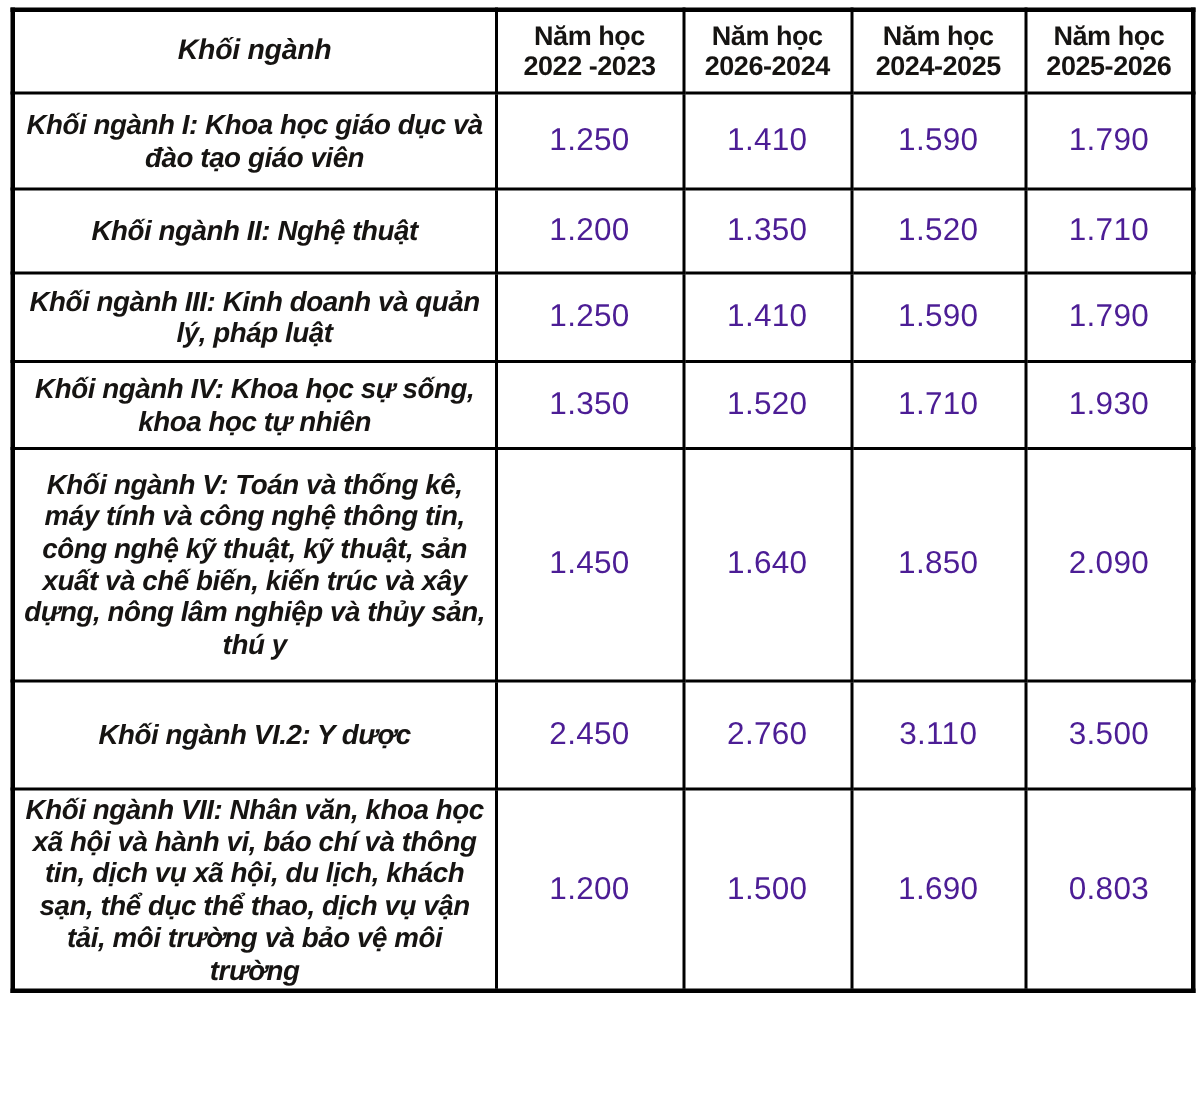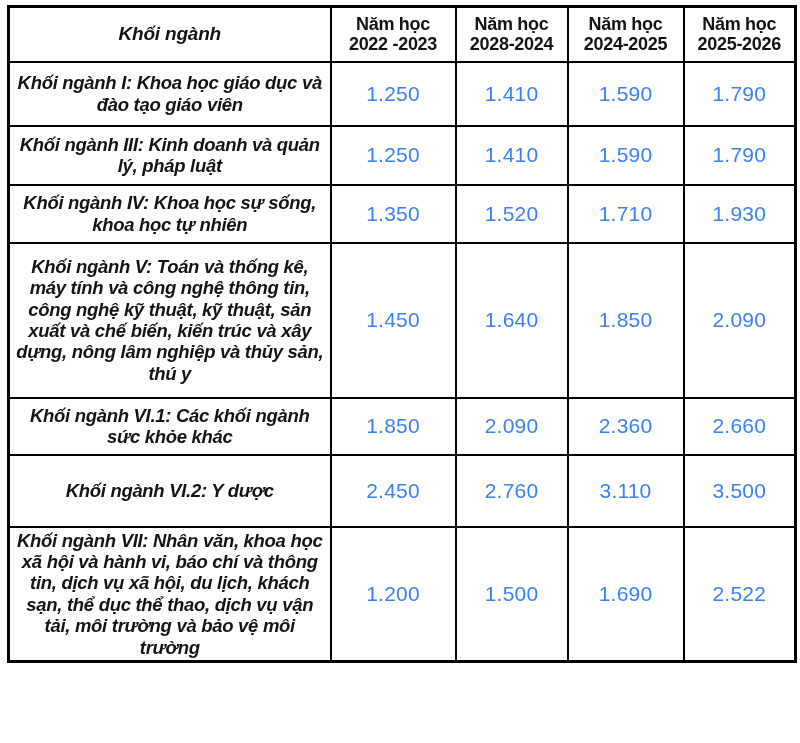--- a/index.html
+++ b/index.html
@@ -47,21 +47,21 @@
     font-weight: bold;
     font-style: italic;
     color: #161412;
     line-height: 1.16;
     letter-spacing: -0.3px;
     padding: 2px 4px;
   }
   td.value-cell {
     font-size: 21px;
     font-weight: 400;
-    color: #3b82f6;
+    color: #4c1d95;
     letter-spacing: 0.2px;
   }
 </style>
 </head>
 <body>
 
 <div class="table-wrap">
   <table class="fee-table">
     <colgroup>
       <col style="width:322px">
@@ -72,39 +72,46 @@
     </colgroup>
     <thead>
       <tr style="height:55px">
         <th class="hdr-label">Khối ngành</th>
         <th class="hdr-year">
           <span>Năm học</span><br>
           <span>2022 -2023</span>
         </th>
         <th class="hdr-year">
           <span>Năm học</span><br>
-          <span>2028-2024</span>
+          <span>2026-2024</span>
         </th>
         <th class="hdr-year">
           <span>Năm học</span><br>
           <span>2024-2025</span>
         </th>
         <th class="hdr-year">
           <span>Năm học</span><br>
           <span>2025-2026</span>
         </th>
       </tr>
     </thead>
     <tbody>
       <tr style="height:64px">
         <td class="row-label">Khối ngành I: Khoa học giáo dục và đào tạo giáo viên</td>
         <td class="value-cell">1.250</td>
         <td class="value-cell">1.410</td>
         <td class="value-cell">1.590</td>
         <td class="value-cell">1.790</td>
+      </tr>
+      <tr style="height:56px">
+        <td class="row-label">Khối ngành II: Nghệ thuật</td>
+        <td class="value-cell">1.200</td>
+        <td class="value-cell">1.350</td>
+        <td class="value-cell">1.520</td>
+        <td class="value-cell">1.710</td>
       </tr>
       <tr style="height:59px">
         <td class="row-label">Khối ngành III: Kinh doanh và quản lý, pháp luật</td>
         <td class="value-cell">1.250</td>
         <td class="value-cell">1.410</td>
         <td class="value-cell">1.590</td>
         <td class="value-cell">1.790</td>
       </tr>
       <tr style="height:58px">
         <td class="row-label">Khối ngành IV: Khoa học sự sống, khoa học tự nhiên</td>
@@ -113,36 +120,29 @@
         <td class="value-cell">1.710</td>
         <td class="value-cell">1.930</td>
       </tr>
       <tr style="height:155px">
         <td class="row-label">Khối ngành V: Toán và thống kê, máy tính và công nghệ thông tin, công nghệ kỹ thuật, kỹ thuật, sản xuất và chế biến, kiến trúc và xây dựng, nông lâm nghiệp và thủy sản, thú y</td>
         <td class="value-cell">1.450</td>
         <td class="value-cell">1.640</td>
         <td class="value-cell">1.850</td>
         <td class="value-cell">2.090</td>
       </tr>
-      <tr style="height:57px">
-        <td class="row-label">Khối ngành VI.1: Các khối ngành sức khỏe khác</td>
-        <td class="value-cell">1.850</td>
-        <td class="value-cell">2.090</td>
-        <td class="value-cell">2.360</td>
-        <td class="value-cell">2.660</td>
-      </tr>
       <tr style="height:72px">
         <td class="row-label">Khối ngành VI.2: Y dược</td>
         <td class="value-cell">2.450</td>
         <td class="value-cell">2.760</td>
         <td class="value-cell">3.110</td>
         <td class="value-cell">3.500</td>
       </tr>
       <tr style="height:135px">
         <td class="row-label">Khối ngành VII: Nhân văn, khoa học xã hội và hành vi, báo chí và thông tin, dịch vụ xã hội, du lịch, khách sạn, thể dục thể thao, dịch vụ vận tải, môi trường và bảo vệ môi trường</td>
         <td class="value-cell">1.200</td>
         <td class="value-cell">1.500</td>
         <td class="value-cell">1.690</td>
-        <td class="value-cell">2.522</td>
+        <td class="value-cell">0.803</td>
       </tr>
     </tbody>
   </table>
 </div>
 
 </body></html>

